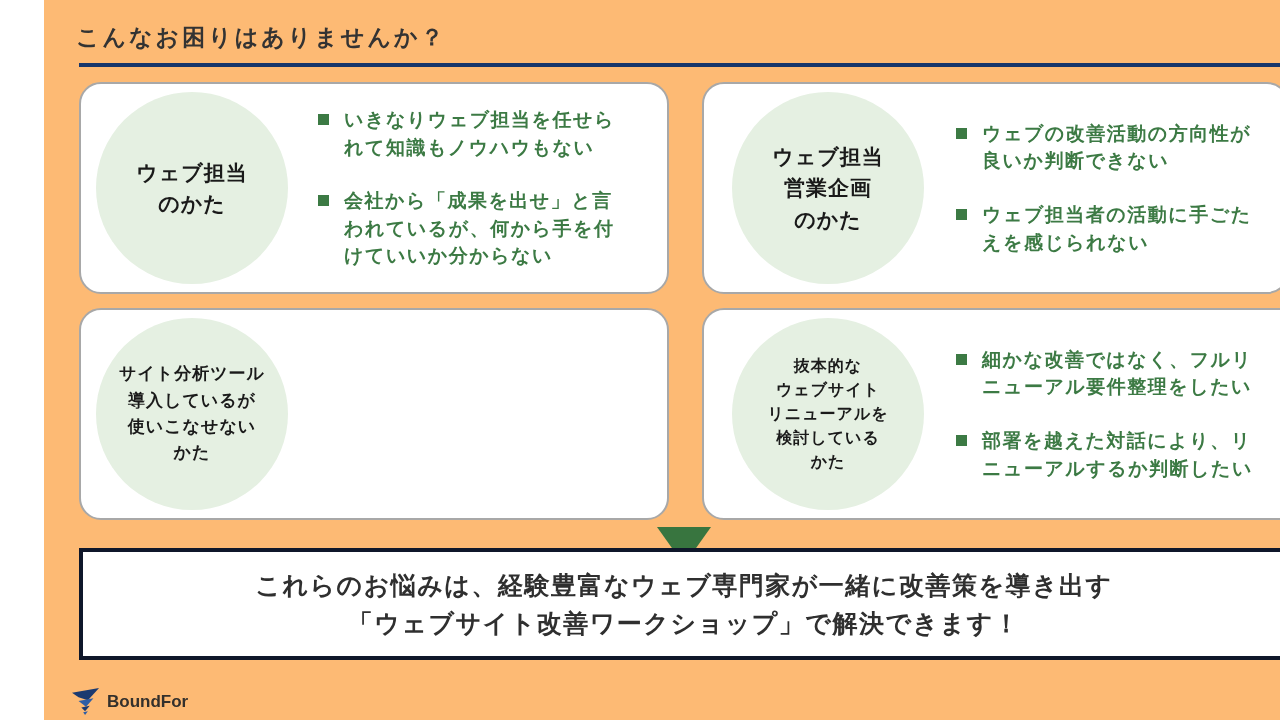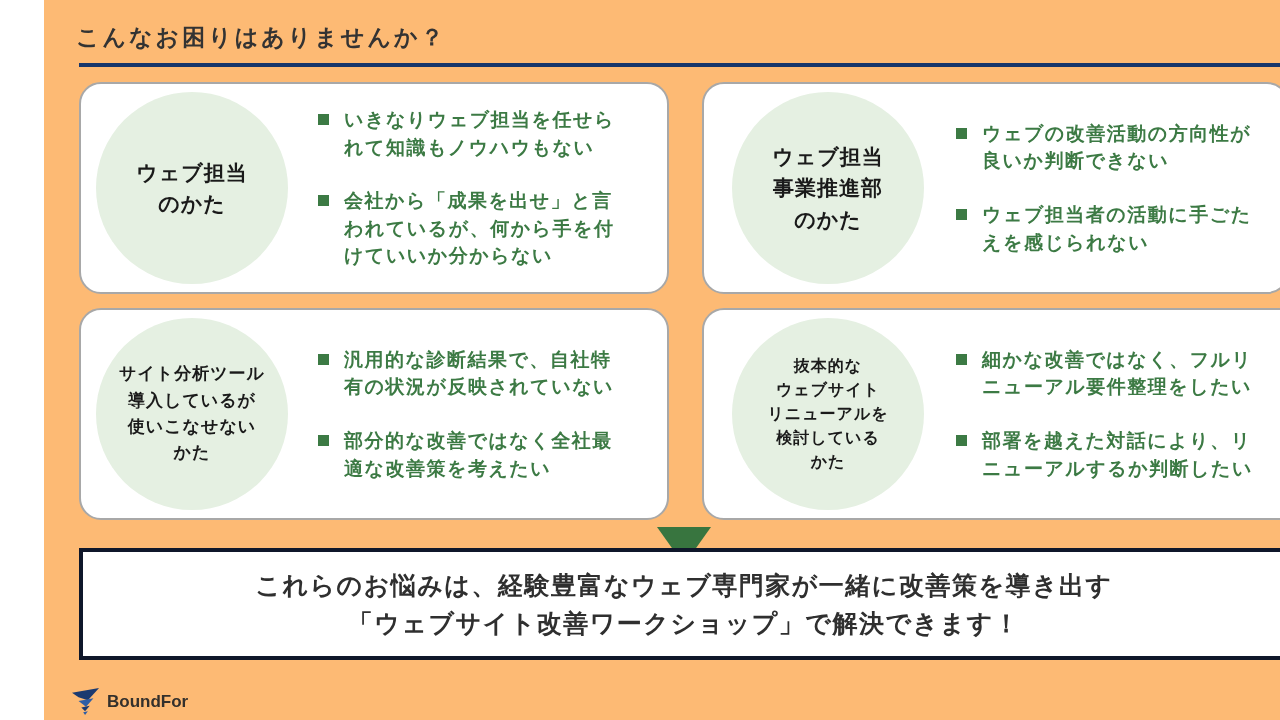--- a/index.html
+++ b/index.html
@@ -82,21 +82,21 @@
         <span class="sq"></span>
         <span class="bullet-text">会社から「成果を出せ」と言われているが、何から手を付けていいか分からない</span>
       </li>
     </ul>
   </div>
 
   <div class="card card-tr">
     <div class="circle circle-right">
       <div class="circle-text c-3line">
         <div>ウェブ担当</div>
-        <div>事業推進部</div>
+        <div>営業企画</div>
         <div>のかた</div>
       </div>
     </div>
     <ul class="bullets bullets-right">
       <li class="bullet-item">
         <span class="sq"></span>
         <span class="bullet-text">ウェブの改善活動の方向性が良いか判断できない</span>
       </li>
       <li class="bullet-item">
         <span class="sq"></span>
@@ -107,30 +107,20 @@
 
   <div class="card card-bl">
     <div class="circle circle-left">
       <div class="circle-text c-4line">
         <div>サイト分析ツール</div>
         <div>導入しているが</div>
         <div>使いこなせない</div>
         <div>かた</div>
       </div>
     </div>
-    <ul class="bullets bullets-left">
-      <li class="bullet-item">
-        <span class="sq"></span>
-        <span class="bullet-text">汎用的な診断結果で、自社特有の状況が反映されていない</span>
-      </li>
-      <li class="bullet-item">
-        <span class="sq"></span>
-        <span class="bullet-text">部分的な改善ではなく全社最適な改善策を考えたい</span>
-      </li>
-    </ul>
   </div>
 
   <div class="card card-br">
     <div class="circle circle-right">
       <div class="circle-text c-5line">
         <div>抜本的な</div>
         <div>ウェブサイト</div>
         <div>リニューアルを</div>
         <div>検討している</div>
         <div>かた</div>

